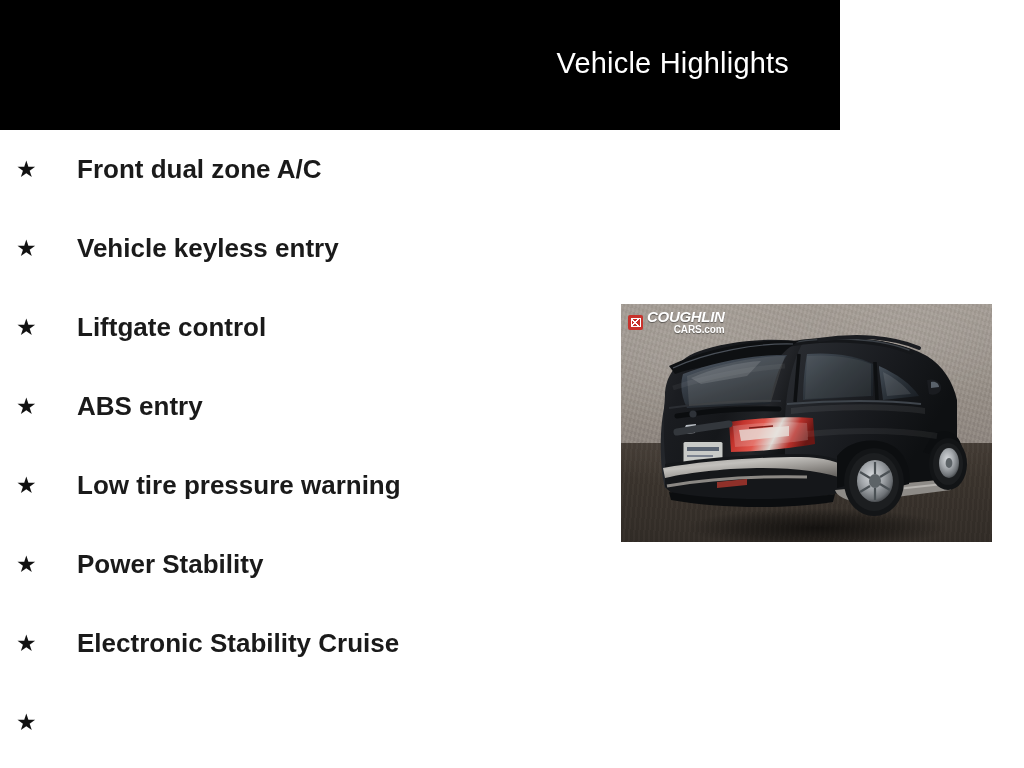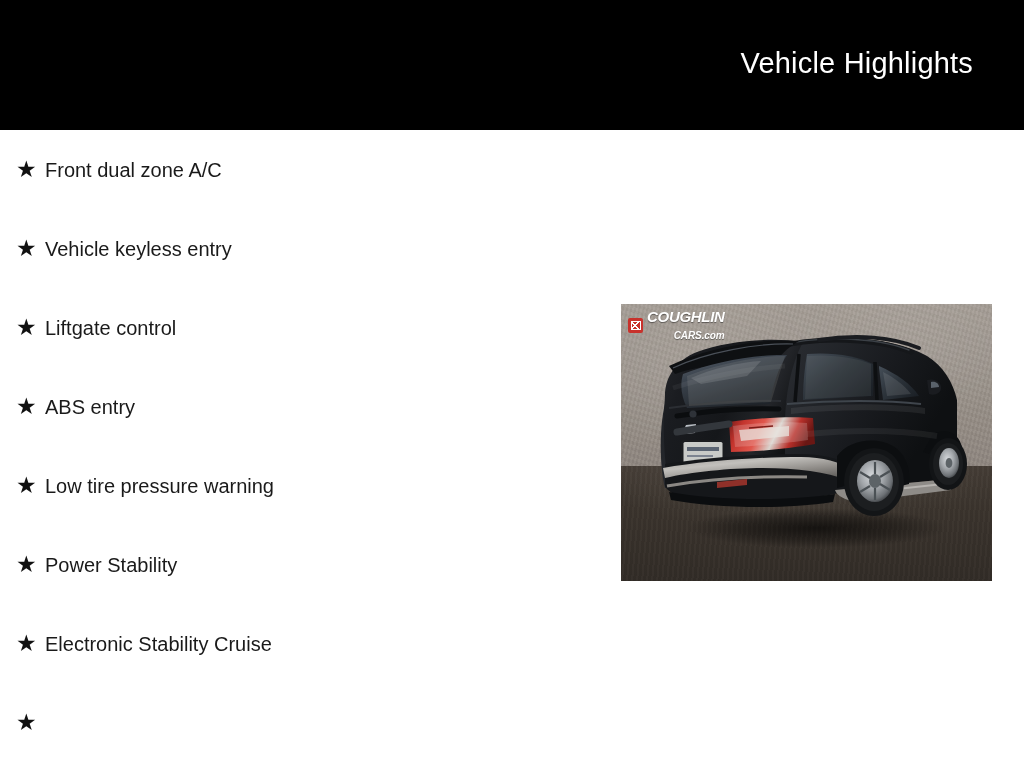--- a/index.html
+++ b/index.html
@@ -13,21 +13,21 @@
     font-family: "Liberation Sans", sans-serif;
     overflow: hidden;
     position: relative;
   }
 
   
   #header-bar {
     position: absolute;
     left: 0;
     top: 0;
-    width: 1024px;
+    width: 840px;
     height: 130px;
     background: #000000;
   }
   #header-title {
     position: absolute;
     right: 51px;
     top: 47px;
     color: #ffffff;
     font-size: 29px;
     font-weight: 400;
@@ -57,34 +57,35 @@
   .highlight-bullet {
     flex: 0 0 auto;
     width: 29px;
     font-size: 23px;
     line-height: 1;
     color: #111111;
     text-align: left;
   }
   .highlight-label {
     flex: 0 0 auto;
-    font-size: 20px;
+    font-size: 26px;
     line-height: 1.1;
     color: #1a1a1a;
-    font-weight: 400;
+    font-weight: 700;
     white-space: nowrap;
+    margin-left: 32px;
   }
 
   
   #vehicle-photo {
     position: absolute;
     left: 621px;
     top: 304px;
     width: 371px;
-    height: 277px;
+    height: 238px;
     overflow: hidden;
     background: #9b938b;
   }
   
   .photo-wall {
     position: absolute;
     left: 0; top: 0;
     width: 100%; height: 58.5%;
     background:
       radial-gradient(ellipse 60% 80% at 20% 40%, rgba(255,255,255,0.10), rgba(0,0,0,0) 70%),
@@ -163,24 +164,23 @@
     font-weight: bold;
     font-style: italic;
     letter-spacing: -0.3px;
     text-shadow: 0 1px 1px rgba(0,0,0,0.45);
   }
   #watermark-sub {
     display: block;
     color: #ffffff;
     font-size: 10px;
     font-weight: bold;
-    font-style: italic;
     text-align: right;
     letter-spacing: -0.1px;
-    margin-top: 7px;
+    margin-top: 1px;
     text-shadow: 0 1px 1px rgba(0,0,0,0.45);
   }
 </style>
 </head>
 <body>
 
 <div id="header-bar">
   <div id="header-title">Vehicle Highlights</div>
 </div>
 

